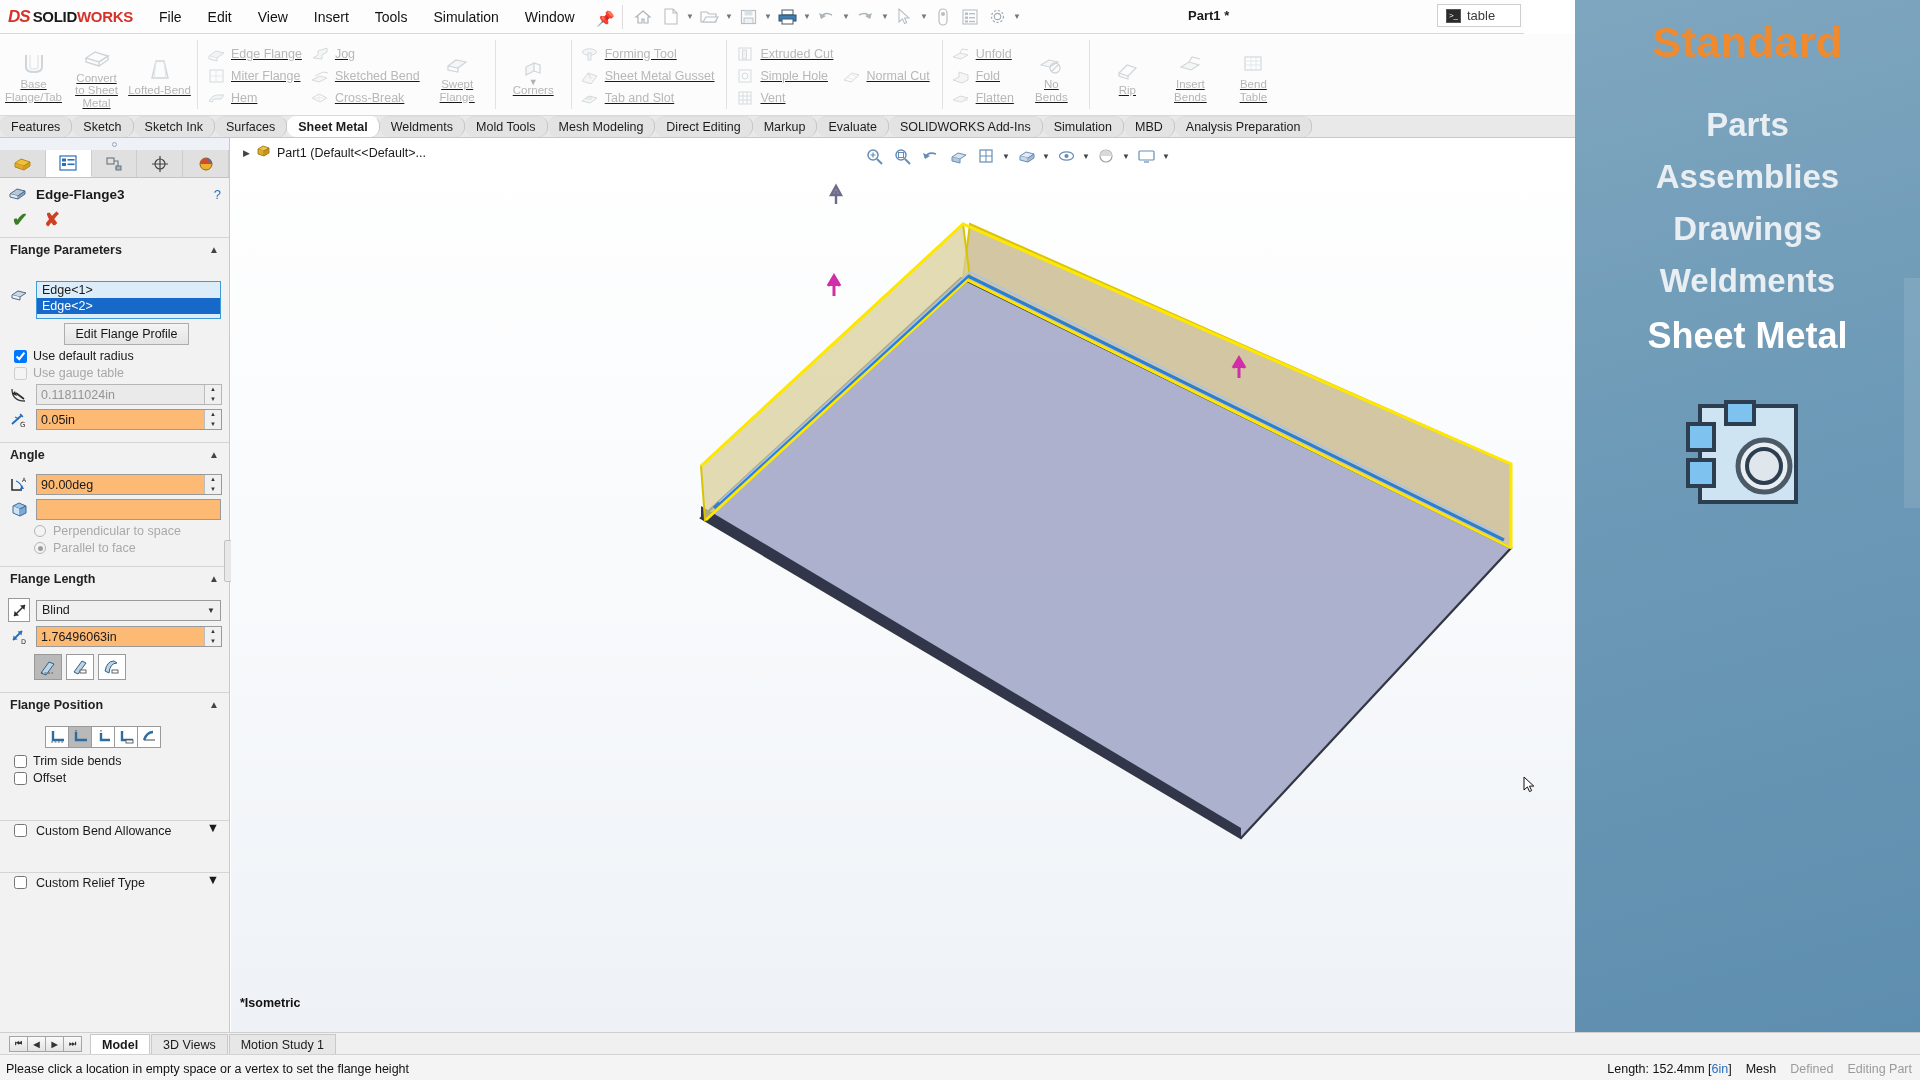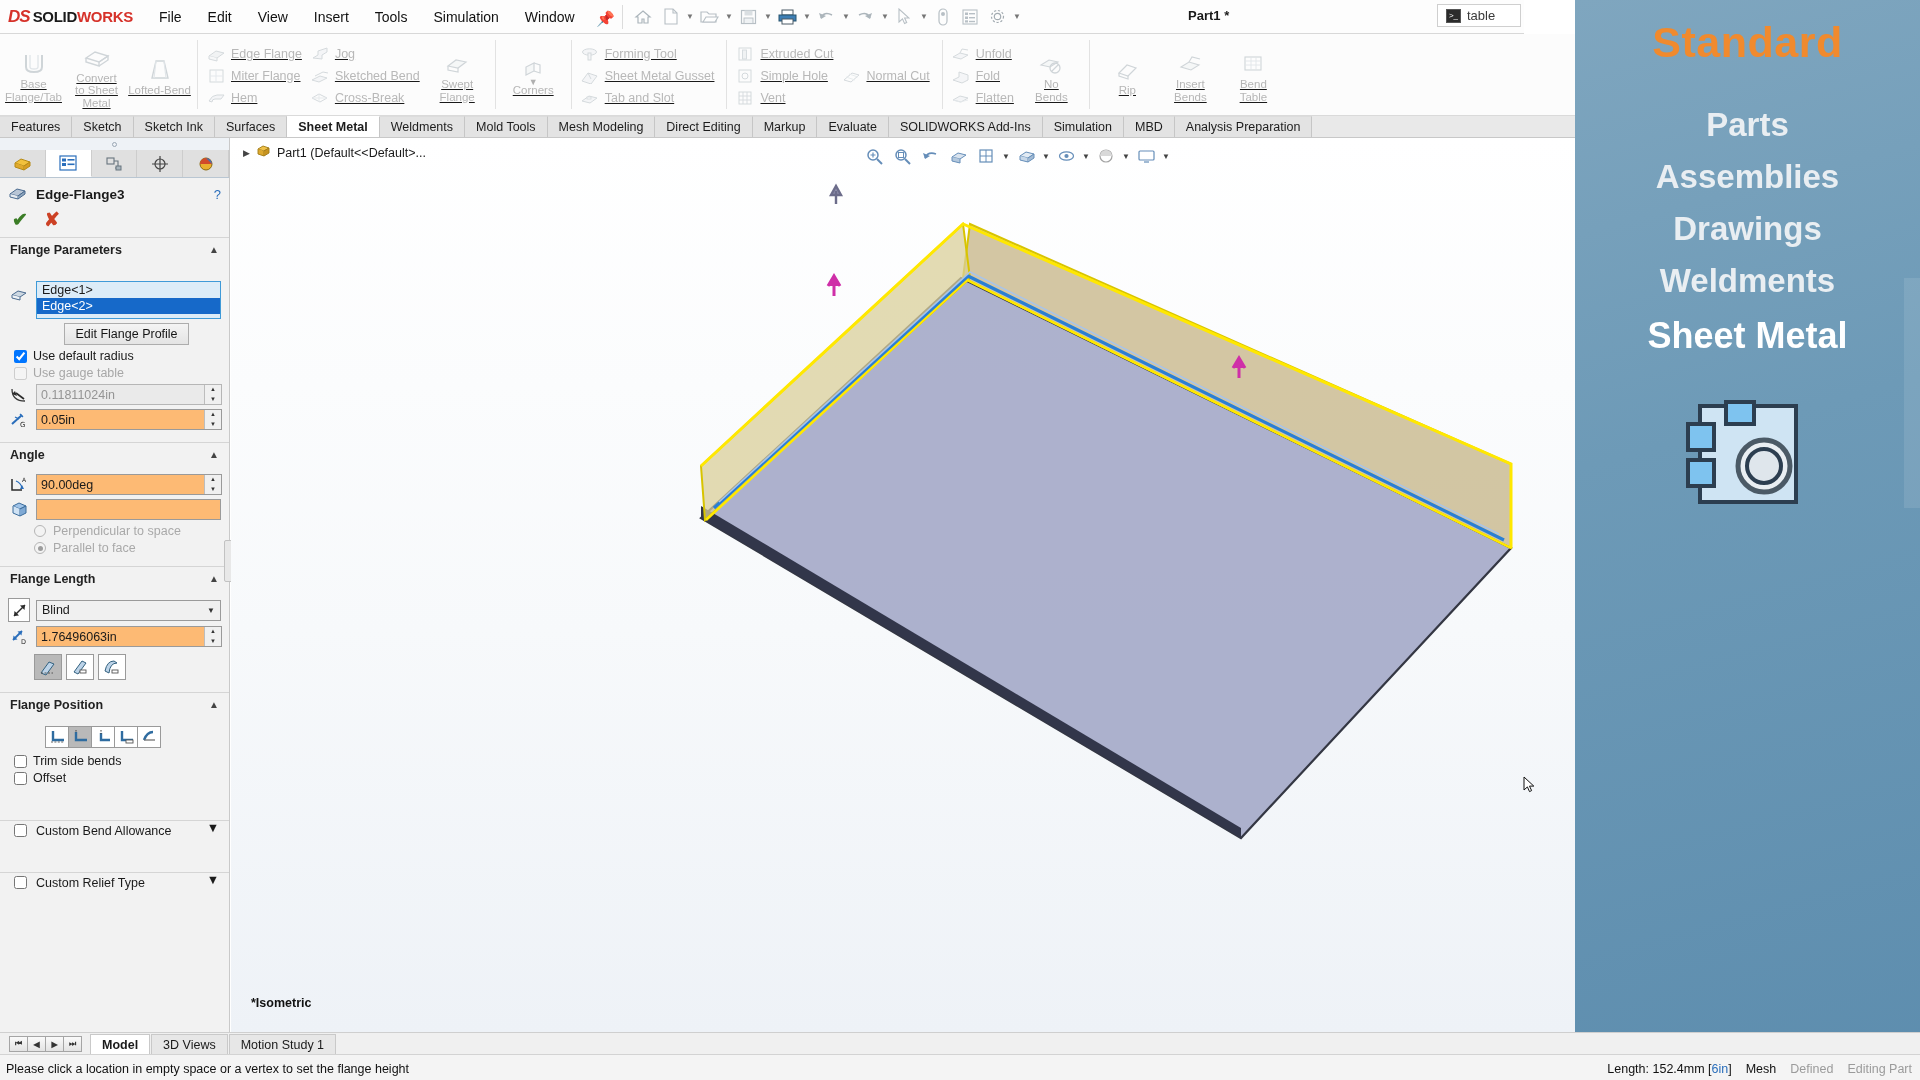--- a/index.html
+++ b/index.html
@@ -59,21 +59,21 @@
 
   
   .cmdtabs {
     position:absolute; left:0; top:116px; width:1920px; height:22px;
     background:#e9e9e9; display:flex; align-items:flex-end;
     border-bottom:1px solid #c8c8c8;
   }
   .ctab {
     height:21px; display:flex; align-items:center; padding:0 11px;
     font-size:12.5px; color:#1c1c1c; background:#e3e3e3;
-    border-right:1px solid #c6c6c6; border-top:1px solid #dcdcdc;
+    border-right:1px solid #c6c6c6; border-top:1px solid #dcdcdc;border-radius:9px;
   }
   .ctab.active { background:#ffffff; font-weight:bold; border-top:1px solid #ffffff; }
 
   
   .leftpanel {
     position:absolute; left:0; top:138px; width:230px; bottom:48px;
     background:#f2f2f2; border-right:1px solid #c9c9c9; overflow:hidden;
   }
   .lp-grip { height:12px; display:flex; align-items:center; justify-content:center; background:#eef2f6; }
   .lp-grip i { width:5px;height:5px;border:1px solid #9aa7b4;border-radius:50%; display:block;}
@@ -143,21 +143,21 @@
   .gfx {
     position:absolute; left:231px; top:138px; right:0; bottom:48px;
     background:linear-gradient(180deg,#ffffff 0%,#f7f9fb 55%,#eef2f7 100%);
     overflow:hidden;
   }
   .ftree { position:absolute; left:12px; top:6px; display:flex; align-items:center; gap:6px; font-size:12.5px; }
   .ftree .tri { font-size:9px; color:#444; }
   .hd-tools { position:absolute; left:630px; top:6px; display:flex; align-items:center; gap:2px; }
   .hd-tools .hb { width:26px;height:24px; display:flex;align-items:center;justify-content:center; opacity:.78; }
   .hd-tools .cv { font-size:8px; color:#444; width:10px; text-align:center; }
-  .iso-lbl { position:absolute; left:20px; bottom:22px; font-size:12.5px; font-weight:bold; color:#111;margin-top:24px; }
+  .iso-lbl { position:absolute; left:9px; bottom:22px; font-size:12.5px; font-weight:bold; color:#111;margin-top:24px; }
   .cursor-arrow { position:absolute; left:1292px; top:638px; width:12px; height:17px; }
 
   
   .overlay {
     position:absolute; right:0; top:0; width:345px; height:1080px;
     background:linear-gradient(165deg,#7fa6bf 0%,#6d9ab7 40%,#5d8dae 100%);
   }
   .ov-inner { position:relative; width:100%; height:100%; text-align:center; }
   .ov-standard { margin-top:18px; font-size:43px; color:#f08a2e; font-weight:bold; letter-spacing:.5px;}
   .ov-list { margin-top:32px; }

